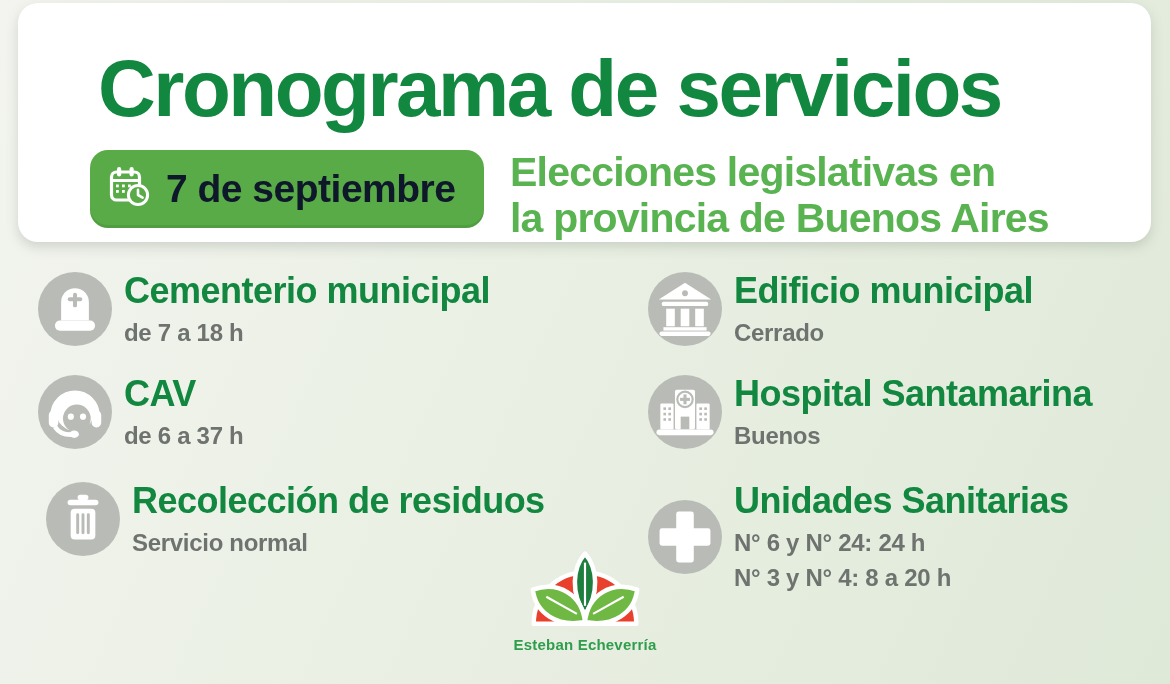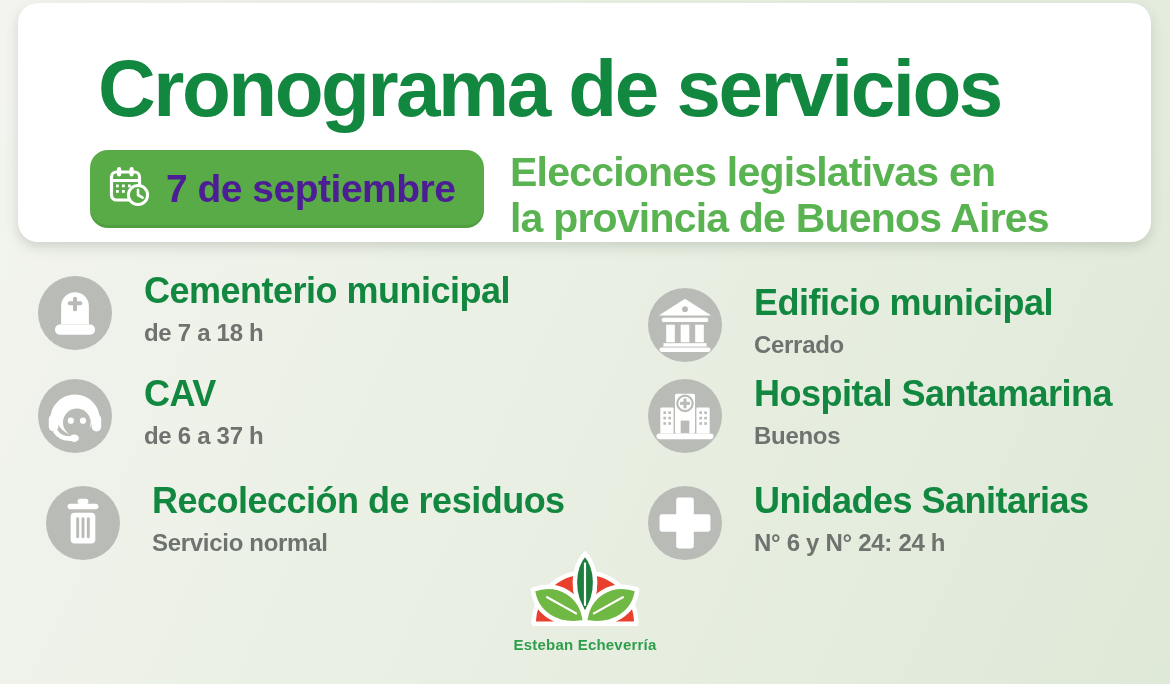--- a/index.html
+++ b/index.html
@@ -18,44 +18,44 @@
     font-size:80px; line-height:80px; font-weight:bold; letter-spacing:-2.5px;
     color:#12873f; white-space:nowrap;
   }
   .date-badge{
     position:absolute; left:72px; top:147px; width:394px; height:78px;
     background:#58ab47; border-radius:18px;
     box-shadow:inset 0 -3px 0 rgba(0,0,0,0.07);
     display:flex; align-items:center; gap:12px; padding-left:16px; box-sizing:border-box;
   }
   .date-badge .badge-label{
-    color:#4c1d95; font-size:39px; font-weight:bold; letter-spacing:-0.5px; white-space:nowrap;
+    color:#0f172a; font-size:39px; font-weight:bold; letter-spacing:-0.5px; white-space:nowrap;
   }
   .subtitle{
     position:absolute; left:492px; top:146px;
     font-size:41px; line-height:46px; font-weight:bold; letter-spacing:-0.8px;
     color:#59b351; white-space:nowrap;
   }
   .service{
-    position:absolute; display:flex; gap:32px; align-items:flex-end;
+    position:absolute; display:flex; gap:12px; align-items:center;
   }
   .icon-circle{
     width:74px; height:74px; border-radius:50%; background:#b9bcb6;
     flex:0 0 auto; display:flex; align-items:center; justify-content:center;
   }
   .icon-circle svg{width:74px;height:74px;display:block;}
   .service-title{
     font-size:36px; line-height:40px; font-weight:bold; letter-spacing:-0.5px;
     color:#12873f; white-space:nowrap; margin-top:3px;
   }
   .service-detail{
     font-size:24px; line-height:35px; font-weight:600; letter-spacing:-0.3px;
     color:#6e736f; white-space:nowrap; margin-top:4px;
   }
-  .pos-l1{left:38px; top:268px;}  .pos-r1{left:648px; top:268px;margin-top:12px;}
+  .pos-l1{left:38px; top:268px;}  .pos-r1{left:648px; top:268px;}
   .pos-l2{left:38px; top:371px;}  .pos-r2{left:648px; top:371px;}
   .pos-l3{left:46px; top:478px;}  .pos-r3{left:648px; top:478px;}
   .footer-logo{
     position:absolute; left:500px; top:550px; width:170px; text-align:center;
   }
   .footer-logo svg{display:block; margin:0 auto; width:140px; height:90px;}
   .logo-text{
     font-size:15px; font-weight:600; color:#2f9e4c; letter-spacing:0.2px;
     margin-top:-4px; white-space:nowrap;
   }
@@ -200,20 +200,21 @@
   <div class="service pos-r3">
     <div class="icon-circle">
       <svg viewBox="0 0 48 48">
         <rect x="18.3" y="7.5" width="11.4" height="33" rx="1.6" fill="#ffffff"></rect>
         <rect x="7.5" y="18.3" width="33" height="11.4" rx="1.6" fill="#ffffff"></rect>
       </svg>
     </div>
     <div class="service-text">
       <div class="service-title">Unidades Sanitarias</div>
       <div class="service-detail">N° 6 y N° 24: 24 h</div>
+      <div class="service-detail" style="margin-top:0;">N° 3 y N° 4: 8 a 20 h</div>
     </div>
   </div>
 
   <div class="footer-logo">
     <span>
       <svg viewBox="0 0 150 100">
         <path d="M18,82 A57,57 0 0 1 132,82 Z" fill="#e8402c" stroke="#ffffff" stroke-width="5" stroke-linejoin="round"></path>
         <path d="M75,4 C89,20 91,48 75,72 C59,48 61,20 75,4 Z" fill="#1e7e3d" stroke="#ffffff" stroke-width="5" stroke-linejoin="round"></path>
         <line x1="75" y1="14" x2="75" y2="62" stroke="#ffffff" stroke-width="2.4"></line>
         <path d="M75,80 C44,86 20,70 17,44 C46,34 72,50 75,80 Z" fill="#6fb844" stroke="#ffffff" stroke-width="5" stroke-linejoin="round"></path>

